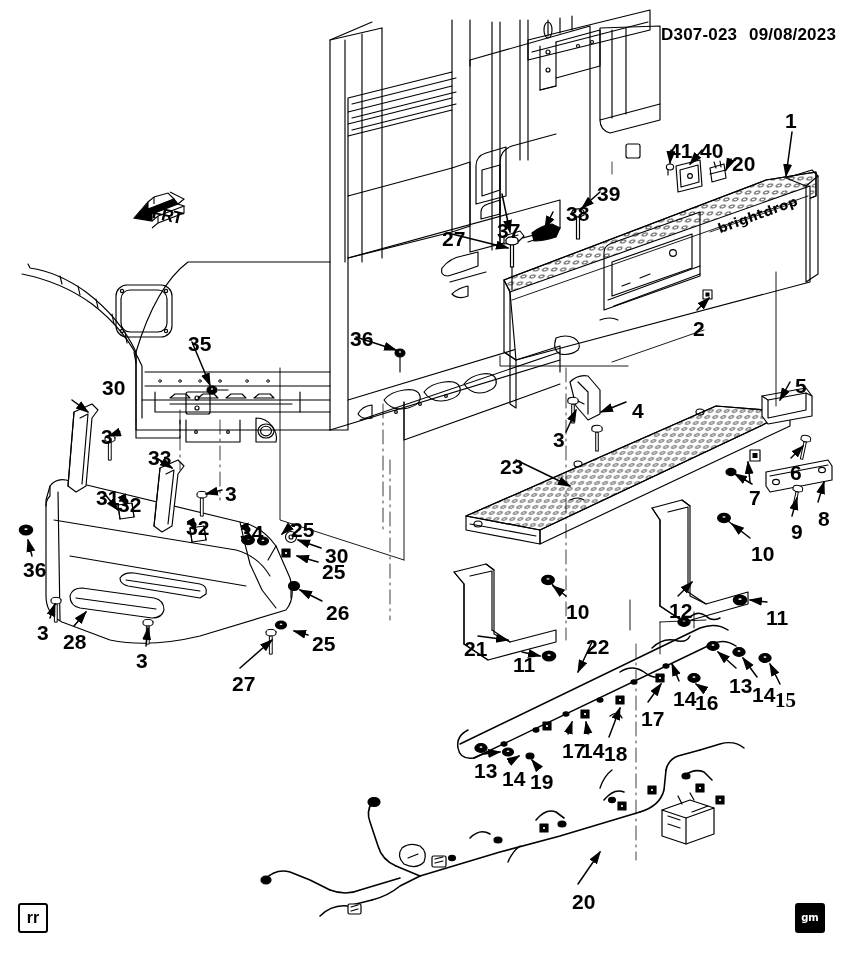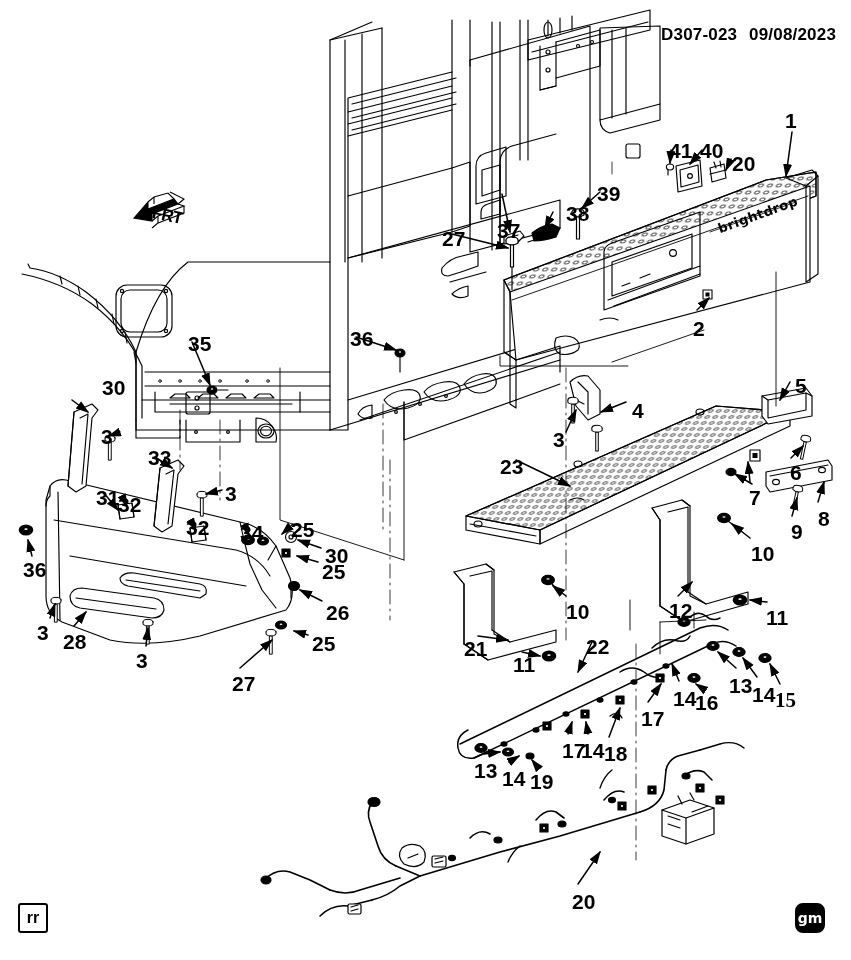--- a/index.html
+++ b/index.html
@@ -14,22 +14,22 @@
   #doc-id{left:661px;top:25px;}
   #doc-date{left:749px;top:25px;}
 
   .callout{position:absolute;font-size:21px;font-weight:700;color:#000;
            white-space:nowrap;line-height:1;user-select:none;}
 
   .cornerbox{position:absolute;border:2px solid #000;border-radius:3px;
              background:#fff;display:flex;align-items:center;
              justify-content:center;font-weight:700;}
   #rr-box{left:18px;top:903px;width:26px;height:26px;font-size:16px;}
-  #gm-box{left:795px;top:903px;width:26px;height:26px;font-size:14px;
-          background:#000;color:#fff;border-color:#000;border-radius:8px;}
+  #gm-box{left:795px;top:903px;width:26px;height:26px;font-size:10px;
+          background:#000;color:#fff;border-color:#000;}
   #gm-box span{display:block;line-height:1;font-family:"DejaVu Sans",sans-serif;}
 
   .frt-label{position:absolute;left:152px;top:206px;font-size:17px;
              font-weight:700;transform:rotate(12deg);letter-spacing:-1px;}
 </style>
 </head>
 <body>
 
 <div id="sheet">
 

